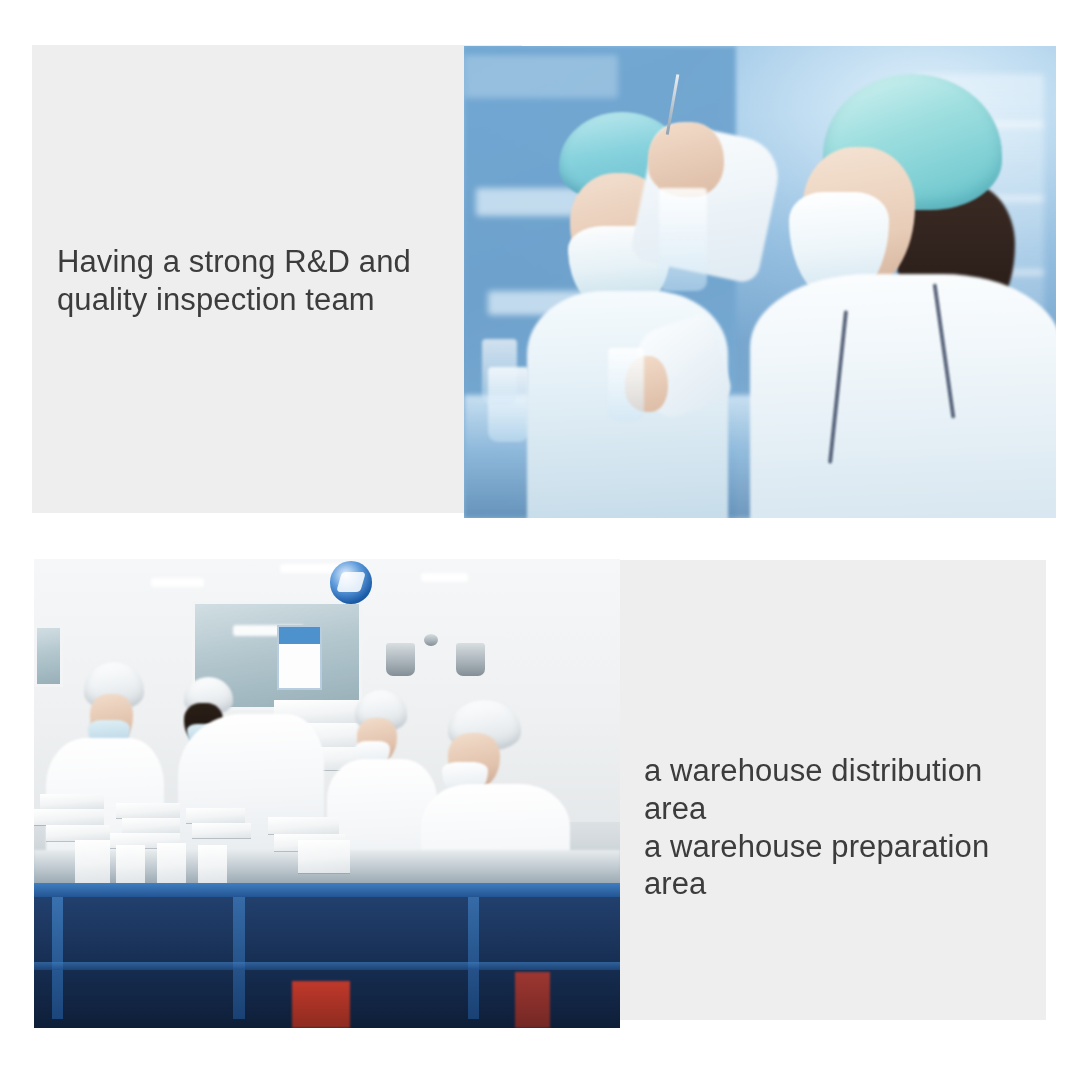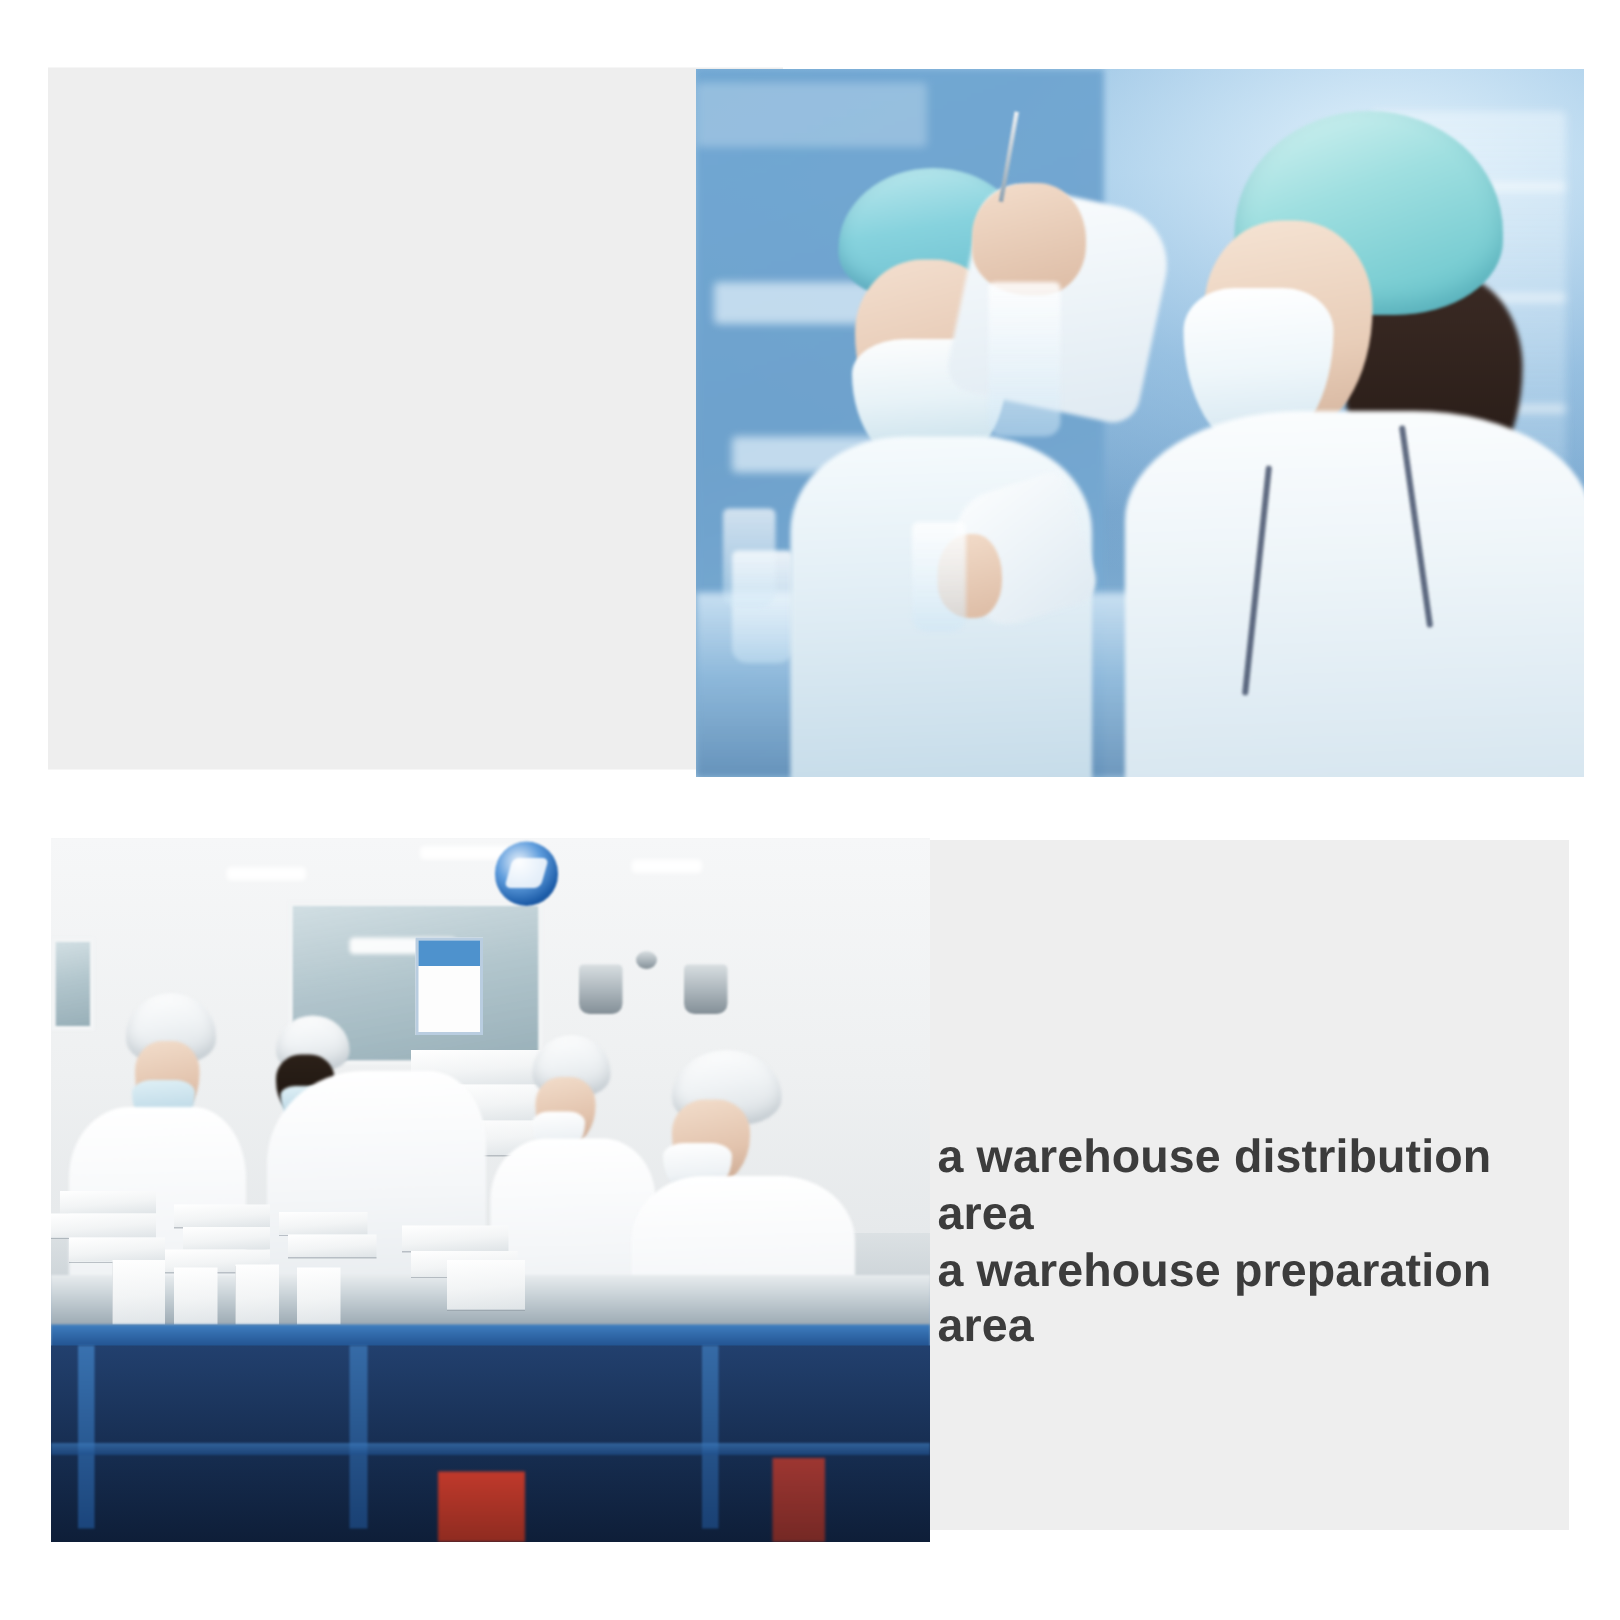--- a/index.html
+++ b/index.html
@@ -103,21 +103,21 @@
   .coat-seam{position:absolute;background:#2d3a57;opacity:.75;filter:blur(1px);border-radius:2px;}
 
   
   .arm{position:absolute;background:linear-gradient(160deg,#fbfdfe,#dfeaf2);filter:blur(1.4px);}
   .hand{position:absolute;border-radius:48% 42% 40% 50%/46% 50% 44% 40%;
     background:linear-gradient(165deg,#f3ddcb,#dcbba4);filter:blur(1.2px);}
   .needle{position:absolute;width:3px;background:linear-gradient(180deg,#e9eef2,#8fa3b2);filter:blur(.6px);}
 
   
   #bot-gray{left:560px;top:560px;width:486px;height:460px;}
-  #bot-caption{left:625px;top:752px;width:400px;font-weight:bold;}
+  #bot-caption{left:644px;top:752px;width:400px;}
 
   #bot-photo{left:34px;top:559px;width:586px;height:469px;background:#e9ecee;}
 
   .pk-bg{position:absolute;inset:0;
     background:linear-gradient(180deg,#f3f5f6 0%,#eceef0 34%,#e4e8ea 52%,#cfd6da 62%,#7f9ec2 72%,#35588b 84%,#1b3157 100%);}
   .pk-wall{position:absolute;left:0;top:0;width:100%;height:56%;
     background:linear-gradient(180deg,#f6f7f8 0%,#eef0f1 60%,#e6e9eb 100%);}
   .pk-window{position:absolute;
     background:linear-gradient(170deg,rgba(205,220,225,.9) 0%,rgba(168,190,198,.85) 45%,rgba(142,168,178,.9) 100%);
     border:3px solid #f2f4f5;filter:blur(.6px);}
@@ -145,20 +145,22 @@
   .pkr .coat{background:linear-gradient(178deg,#ffffff 0%,#f4f6f8 40%,#dde3e7 100%);filter:blur(1px);}
   .red-accent{position:absolute;background:linear-gradient(180deg,#c0392b,#8e2b20);filter:blur(1px);}
 </style>
 </head>
 <body>
 
 <div class="page">
 
   <div class="gray-panel" id="top-gray"></div>
 
+  <div class="caption" id="top-caption">Having a strong R&amp;D and
+quality inspection team</div>
 
   <div class="photo" id="top-photo">
     <div class="lab-bg"></div>
     <div class="lab-wall"></div>
 
     <div class="lab-shelf" style="left:2%;top:30%;width:34%;height:6%;"></div>
     <div class="lab-shelf" style="left:4%;top:52%;width:30%;height:5%;"></div>
     <div class="lab-shelf" style="left:0%;top:2%;width:26%;height:9%;opacity:.45;"></div>
     <div class="lab-counter"></div>
 

